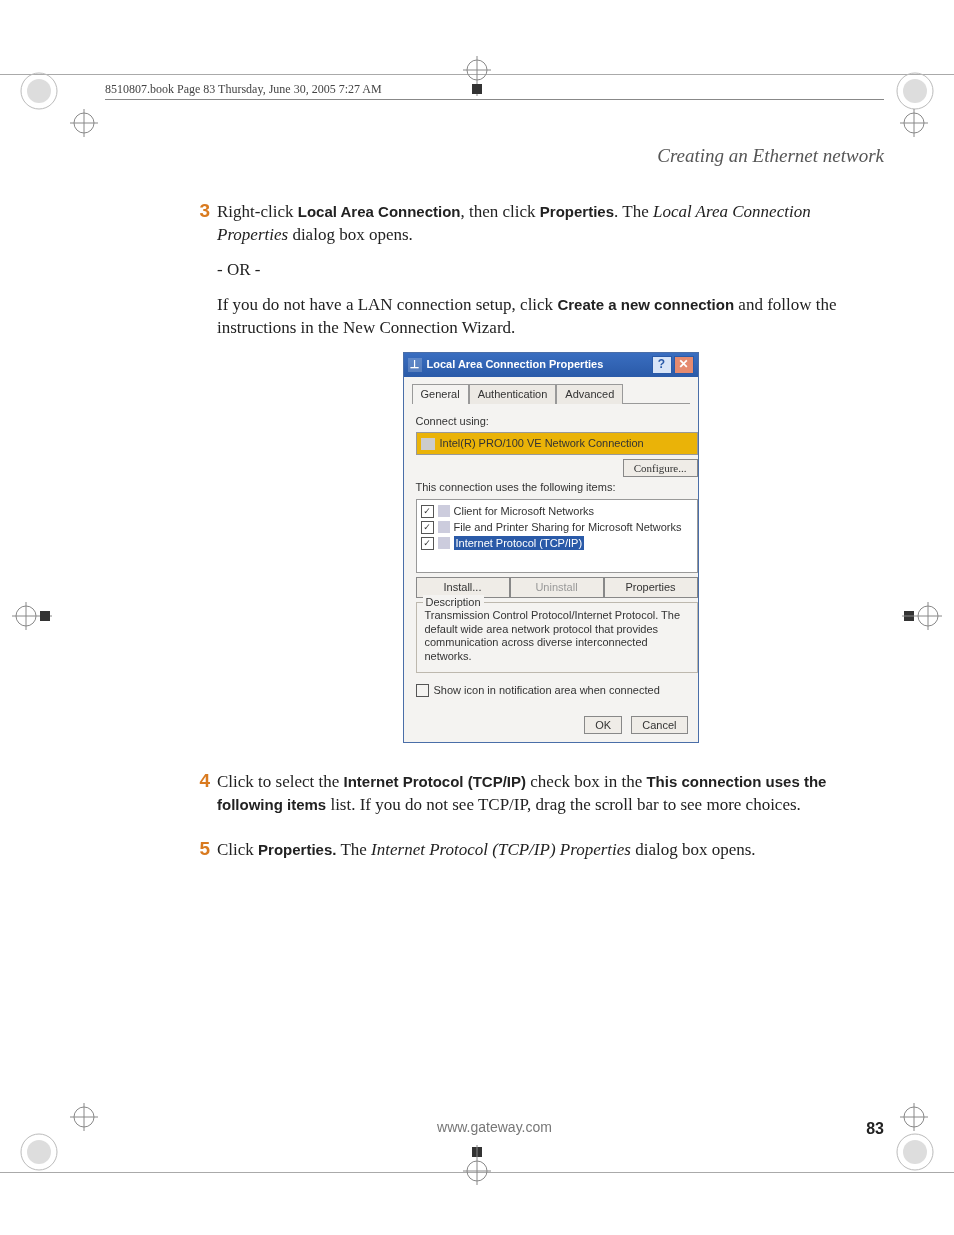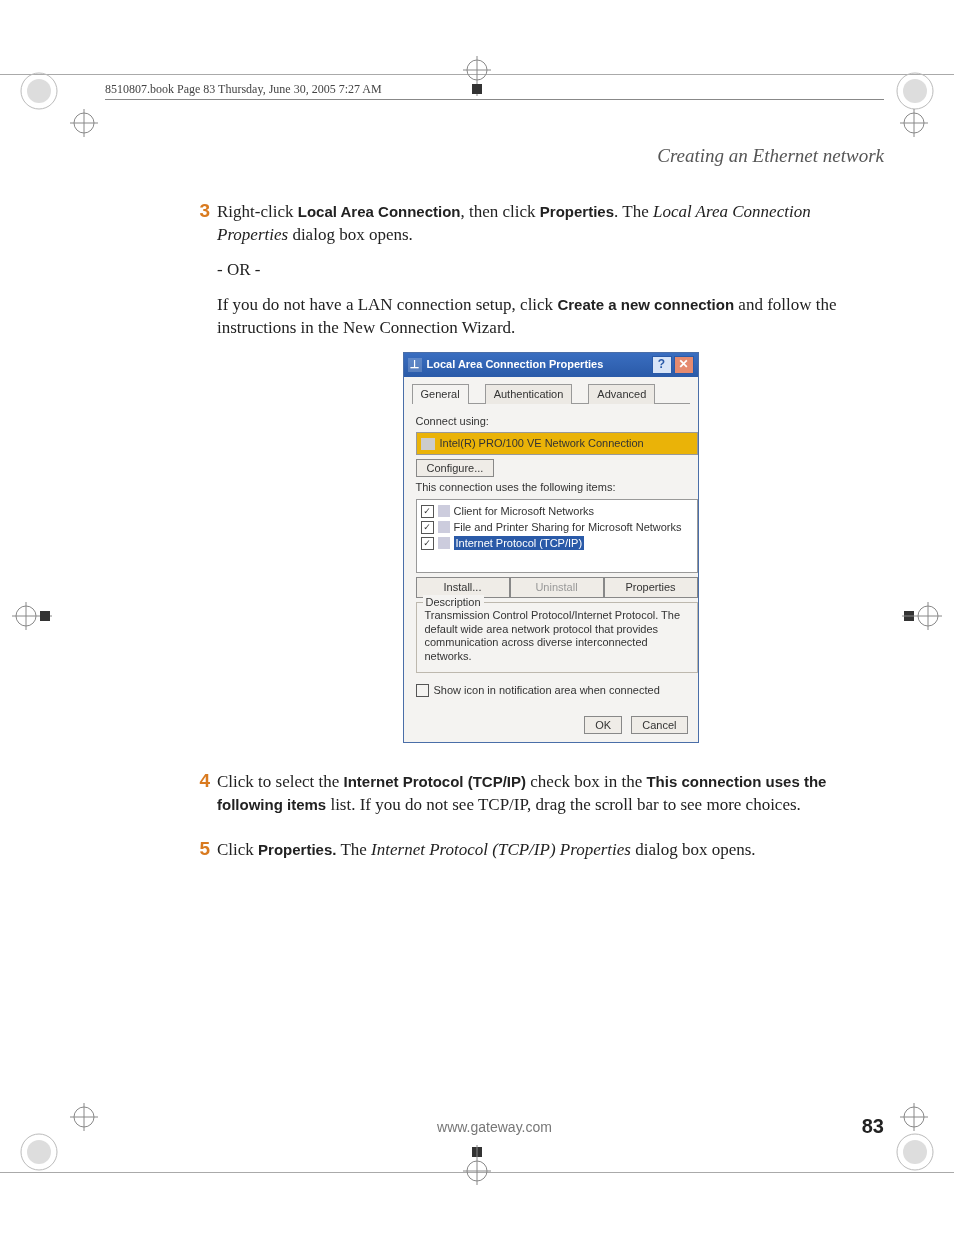--- a/index.html
+++ b/index.html
@@ -96,32 +96,32 @@
     color: #fff;
     display: flex;
     align-items: center;
     padding: 3px 4px;
     font-weight: bold;
   }
   .titlebar .ticon { width:14px; height:14px; background:#fff3; margin-right:5px; display:inline-flex; align-items:center; justify-content:center;}
   .titlebar .spacer { flex:1; }
   .tbtn { width:18px; height:16px; background:#d9e5f7; border:1px solid #2a5aa8; color:#2a5aa8; font-weight:bold; font-size:12px; text-align:center; line-height:14px; margin-left:2px;}
   .tbtn.close { background:#e58a6f; color:#fff; }
-  .tabs { display:flex; padding:6px 8px 0 8px; gap:16px; }
+  .tabs { display:flex; padding:6px 8px 0 8px; gap:0; }
   .tab { border:1px solid #999; border-bottom:none; padding:2px 8px; background:#f4f3f1; font-size:11px; position:relative; top:1px; }
   .tab.active { background:#f4f3f1; z-index:2; }
   .tab.inactive { background:#ece9e4; }
   .tabline { border-top:1px solid #999; margin:0 8px; }
   .panel { padding:8px 0 10px 12px; }
   .lbl { margin:2px 0 4px 0; }
   .adapter {
     border:1px solid #999; background:#eab308; padding:3px 4px; display:flex; align-items:center;
   }
   .adapter .aicon { width:14px; height:12px; background:#ccc; margin-right:5px;}
-  .rightbtn { margin:6px 0 4px 0;}
+  .rightbtn { text-align:right; margin:6px 0 4px 0;font-family:Liberation Serif, serif;}
   .btn { border:1px solid #888; background:#efece7; padding:2px 10px; font-size:11px; }
   .btn[disabled]{ color:#999; }
   .itemsbox { border:1px solid #999; background:#fff; height:66px; padding:3px 4px; overflow:hidden;}
   .li { display:flex; align-items:center; gap:4px; font-size:11px; margin:1px 0;}
   .cb { width:11px; height:11px; border:1px solid #555; display:inline-flex; align-items:center; justify-content:center; font-size:9px; line-height:9px;}
   .licon { width:12px; height:12px; background:#ccd; }
   .sel { background:#2a5aa8; color:#fff; padding:0 2px;}
   .btnrow { display:flex; justify-content:space-between; margin:4px 0;}
   .btnrow .btn { width:78px; text-align:center; }
   .group { border:1px solid #bdb8ae; padding:6px 8px 8px 8px; margin-top:4px; position:relative;}
@@ -134,21 +134,21 @@
   
   .footer {
     position: absolute;
     left:0; right:0; bottom: 0;
     display:flex; align-items:center; justify-content:center;
     font-size:14px; color:#777;
   }
   .footer .url { font-family: Arial, sans-serif; }
   .pagenum {
     position:absolute; right:0; bottom:-3px;
-    font-family: Arial, Helvetica, sans-serif; font-weight:bold; font-size:20px; color:#222;
+    font-family: Arial, Helvetica, sans-serif; font-weight:bold; font-size:16px; color:#222;
   }
 </style>
 </head>
 <body>
 
 <div class="hair-top"></div>
 <div class="hair-bot"></div>
 
 <div class="orn-tl">
   <svg width="42" height="42">

